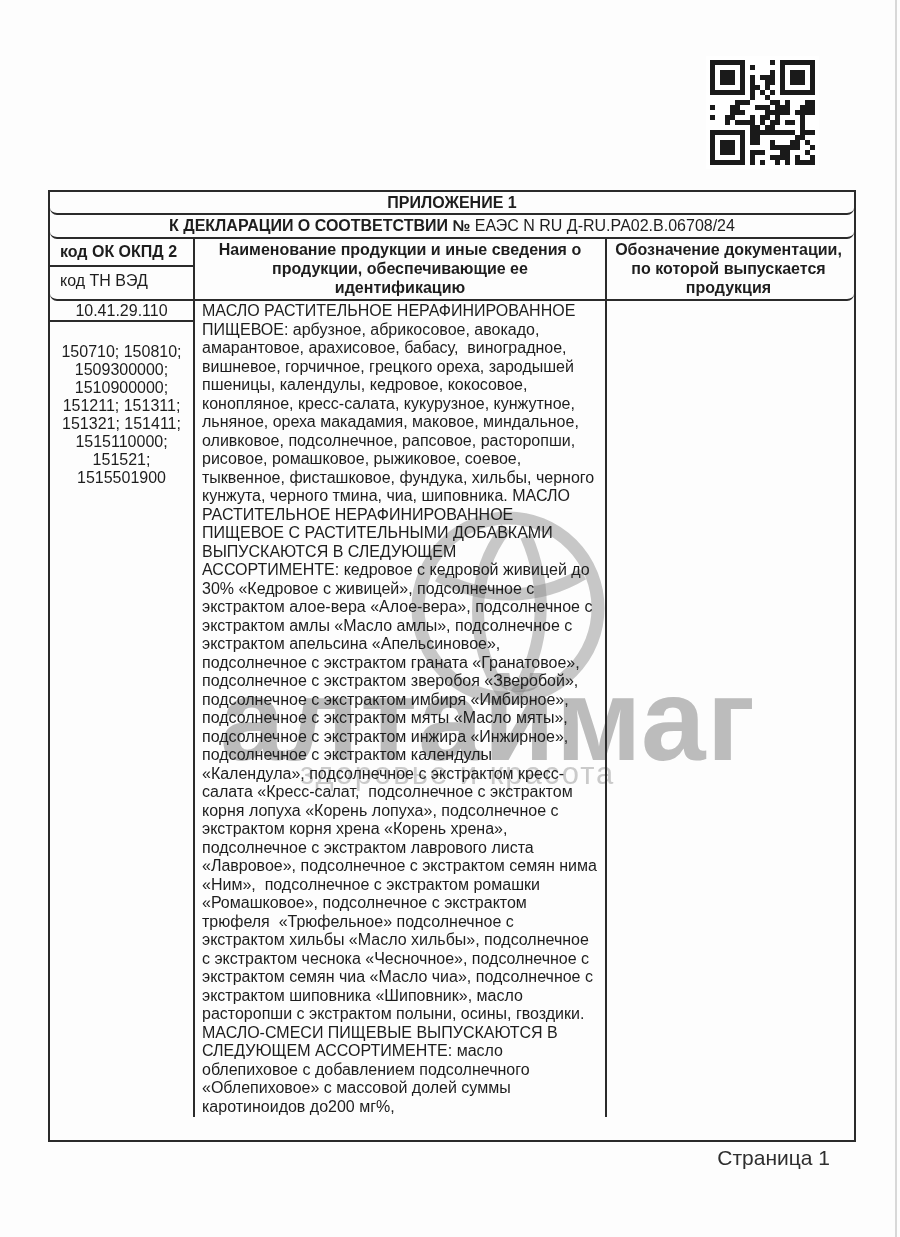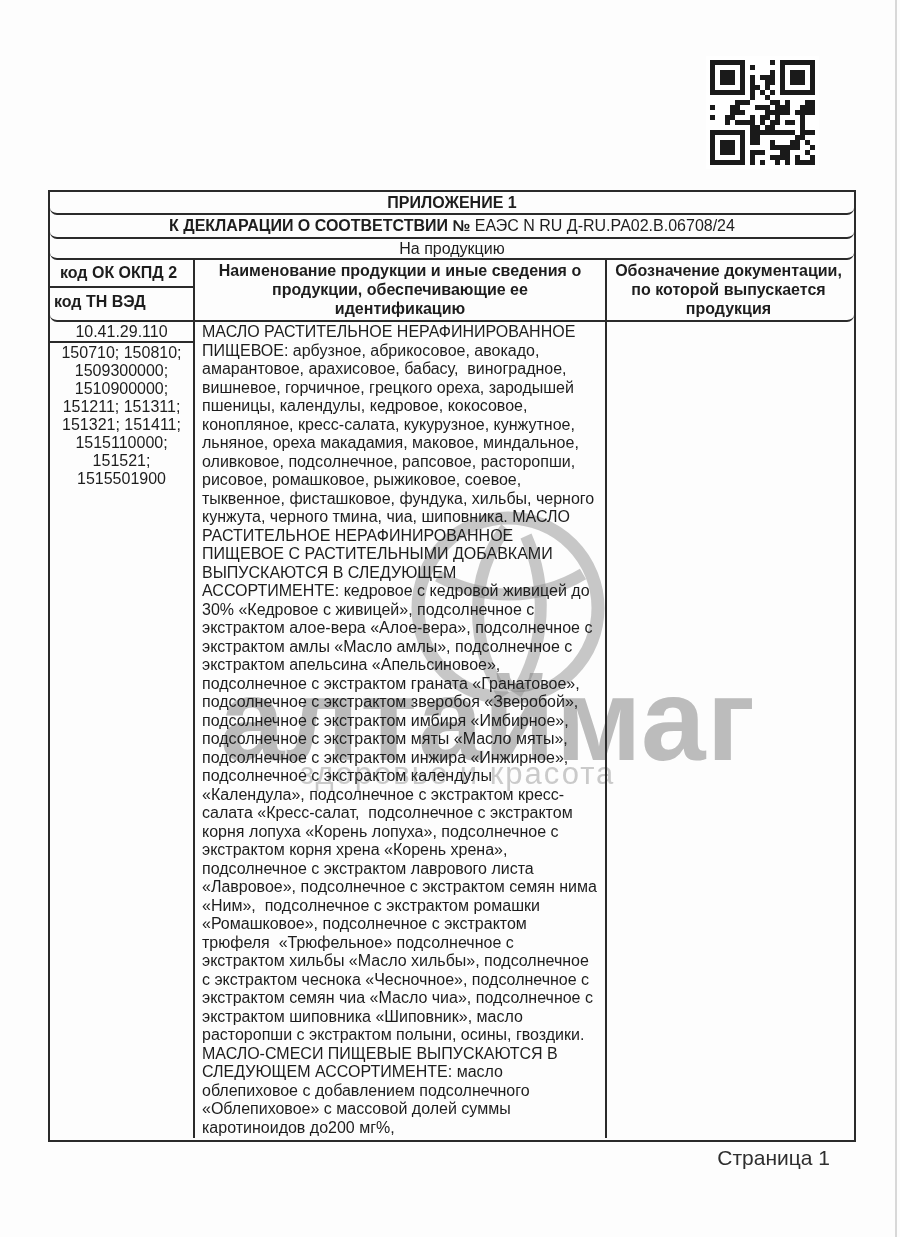--- a/index.html
+++ b/index.html
@@ -46,28 +46,28 @@
   .trow { border-bottom:2px solid #2b2b2b; overflow:hidden;border-radius:7px; }
   .trow-title    { height:23px; line-height:21px; text-align:center; font-weight:bold; }
   .trow-subtitle { height:24px; line-height:22px; text-align:center; }
   .trow-subtitle .lbl { font-weight:bold; }
   .trow-scope    { height:21px; line-height:19px; text-align:center; }
 
   .trow-heads { height:62px; display:flex; }
   .hc { overflow:hidden; }
   .hc1 { width:145px; border-right:2px solid #2b2b2b; display:flex; flex-direction:column; }
   .hc1a { height:28px; border-bottom:2px solid #2b2b2b; line-height:25px; padding-left:10px; font-weight:bold; }
-  .hc1b { flex:1; line-height:27px; padding-left:4px; font-weight:bold; }
+  .hc1b { flex:1; line-height:27px; padding-left:10px; font-weight:normal; }
   .hc2 { width:412px; border-right:2px solid #2b2b2b; text-align:center; font-weight:bold; line-height:19px; padding:1px 14px 0 14px; }
   .hc3 { flex:1; text-align:center; font-weight:bold; line-height:19px; padding:1px 6px 0 2px; }
 
   .trow-data { display:flex; border-bottom:none; height:816px; }
   .dc1 { width:145px; border-right:2px solid #2b2b2b; display:flex; flex-direction:column; }
   .okpd-cell { height:21px; border-bottom:2px solid #2b2b2b; text-align:center; line-height:19px; }
-  .tnved-cell { flex:1; text-align:center; line-height:18px; padding-top:1px; }
+  .tnved-cell { flex:1; text-align:center; line-height:18px; padding-top:1px;margin-top:20px; }
   .dc2 { width:412px; border-right:2px solid #2b2b2b; padding:1px 8px 0 7px;
          line-height:18.5px; white-space:pre-wrap; overflow:hidden; }
   .dc3 { flex:1; padding:2px 2px 0 7px; font-size:15px; line-height:18.6px;
          white-space:pre-wrap; overflow:hidden; }
   .dc3 .tu-line { white-space:pre-wrap; }
 
   
   .page-number {
     position:absolute; right:70px; top:1146px;
     font-size:21px; color:#2e2e2e; z-index:1;
@@ -324,21 +324,20 @@
 
   <div class="doc-table">
 
     <div class="trow trow-title">ПРИЛОЖЕНИЕ 1</div>
 
     <div class="trow trow-subtitle">
       <span class="lbl">К ДЕКЛАРАЦИИ О СООТВЕТСТВИИ №</span>
       <span class="num">ЕАЭС N RU Д-RU.РА02.В.06708/24</span>
     </div>
 
-    <div class="trow trow-scope">На продукцию</div>
 
     <div class="trow trow-heads">
       <div class="hc hc1">
         <div class="hc1a">код ОК ОКПД 2</div>
         <div class="hc1b">код ТН ВЭД</div>
       </div>
       <div class="hc hc2">Наименование продукции и иные сведения о продукции, обеспечивающие ее идентификацию</div>
       <div class="hc hc3">Обозначение документации, по которой выпускается продукция</div>
     </div>
 

